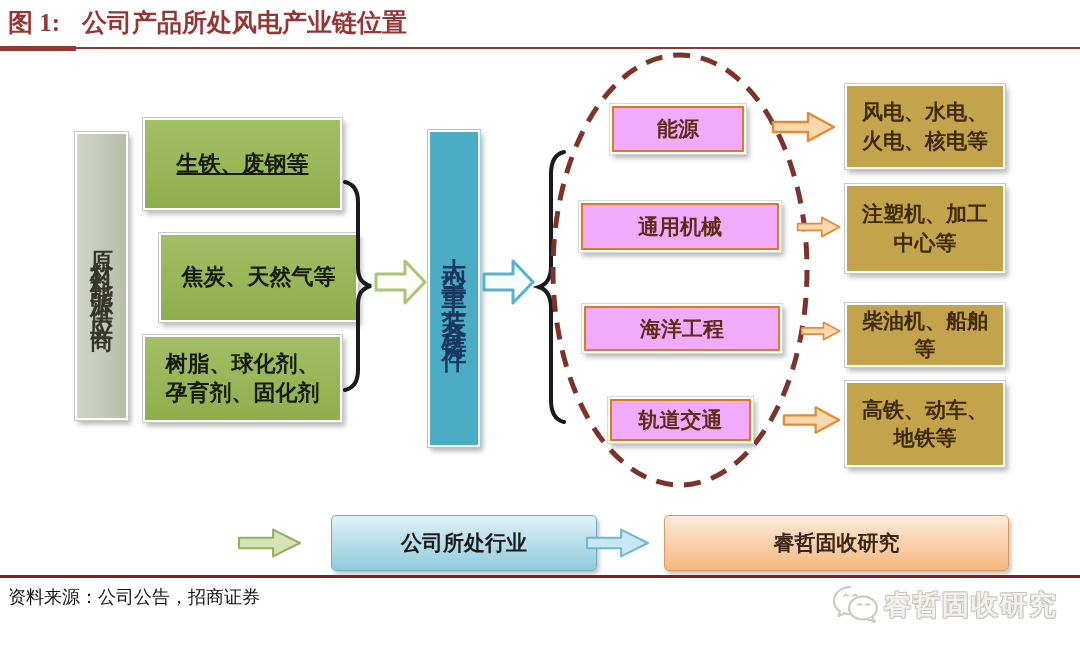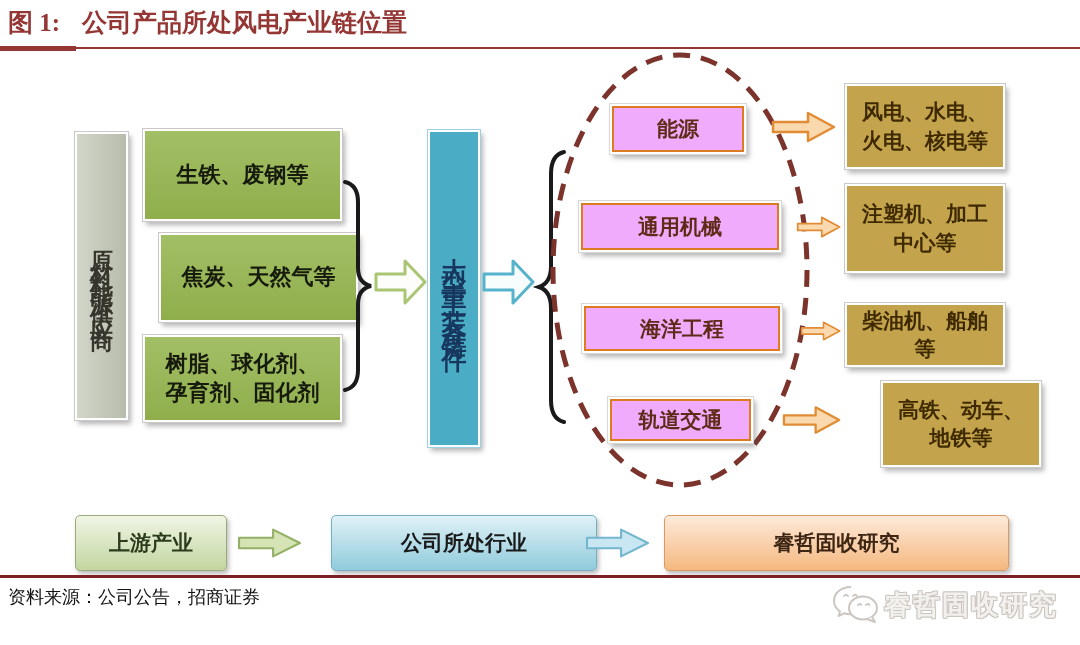--- a/index.html
+++ b/index.html
@@ -51,21 +51,21 @@
     <span>图 1:</span>
     <span>公司产品所处风电产业链位置</span>
   </div>
   <div class="abs rule-thin"></div>
   <div class="abs rule-thick"></div>
 
   <div class="abs box graybox" style="left:75px;top:132px;width:53px;height:288px;">
     <span class="vtext" style="font-size:23px;letter-spacing:11px;">原材料能源供应商</span>
   </div>
 
-  <div class="abs box greenbox" style="left:143px;top:129px;width:199px;height:92px;">生铁、废钢等</div>
+  <div class="abs box greenbox" style="left:143px;top:118px;width:199px;height:92px;text-decoration:underline;">生铁、废钢等</div>
   <div class="abs box greenbox" style="left:159px;top:233px;width:199px;height:89px;">焦炭、天然气等</div>
   <div class="abs box greenbox" style="left:143px;top:335px;width:199px;height:87px;">树脂、球化剂、孕育剂、固化剂</div>
 
   <svg class="abs" style="left:342px;top:180px;" width="32" height="212" viewBox="0 0 32 212">
     <path d="M 3,2 Q 16,5 16,22 L 16,88 Q 16,103 29,106 Q 16,109 16,124 L 16,190 Q 16,207 3,210" fill="none" stroke="#1a1a1a" stroke-width="4" stroke-linecap="round"></path>
   </svg>
 
   <svg class="abs" style="left:375px;top:255px;" width="52" height="54" viewBox="0 0 52 54">
     <polygon points="1,19 30,19 30,6 50,27 30,48 30,35 1,35" fill="#fdfefb" stroke="#aac573" stroke-width="3" stroke-linejoin="round"></polygon>
   </svg>
@@ -100,23 +100,22 @@
   <svg class="abs" style="left:801px;top:315px;" width="40" height="32" viewBox="0 0 64 34">
     <polygon points="1,12 36,12 36,3 62,17 36,31 36,22 1,22" fill="#fbd9ae" stroke="#e18c35" stroke-width="2.5" stroke-linejoin="round"></polygon>
   </svg>
   <svg class="abs" style="left:783px;top:403px;" width="58" height="34" viewBox="0 0 64 34">
     <polygon points="1,12 36,12 36,3 62,17 36,31 36,22 1,22" fill="#fbd9ae" stroke="#e18c35" stroke-width="2.5" stroke-linejoin="round"></polygon>
   </svg>
 
   <div class="abs box tanbox" style="left:845px;top:84px;width:160px;height:85px;">风电、水电、火电、核电等</div>
   <div class="abs box tanbox" style="left:845px;top:184px;width:160px;height:89px;">注塑机、加工中心等</div>
   <div class="abs box tanbox" style="left:845px;top:303px;width:160px;height:64px;">柴油机、船舶等</div>
-  <div class="abs box tanbox" style="left:881px;top:381px;width:160px;height:86px;">高铁、动车、地铁等</div>
+  <div class="abs box tanbox" style="left:845px;top:381px;width:160px;height:86px;">高铁、动车、地铁等</div>
 
-  <div class="abs legend leg-green" style="left:75px;top:515px;width:152px;height:56px;">上游产业</div>
   <svg class="abs" style="left:238px;top:527px;" width="64" height="32" viewBox="0 0 62 30">
     <polygon points="1,10 34,10 34,2 60,15 34,28 34,20 1,20" fill="#d6e3b5" stroke="#93b066" stroke-width="2" stroke-linejoin="round"></polygon>
   </svg>
   <div class="abs legend leg-blue" style="left:308px;top:515px;width:266px;height:56px;margin-left:23px;">公司所处行业</div>
   <svg class="abs" style="left:586px;top:527px;" width="64" height="32" viewBox="0 0 62 30">
     <polygon points="1,10 34,10 34,2 60,15 34,28 34,20 1,20" fill="#c9e7f2" stroke="#72b7ce" stroke-width="2" stroke-linejoin="round"></polygon>
   </svg>
   <div class="abs legend leg-orange" style="left:664px;top:515px;width:345px;height:56px;">睿哲固收研究</div>
 
   <div class="abs sep"></div>

